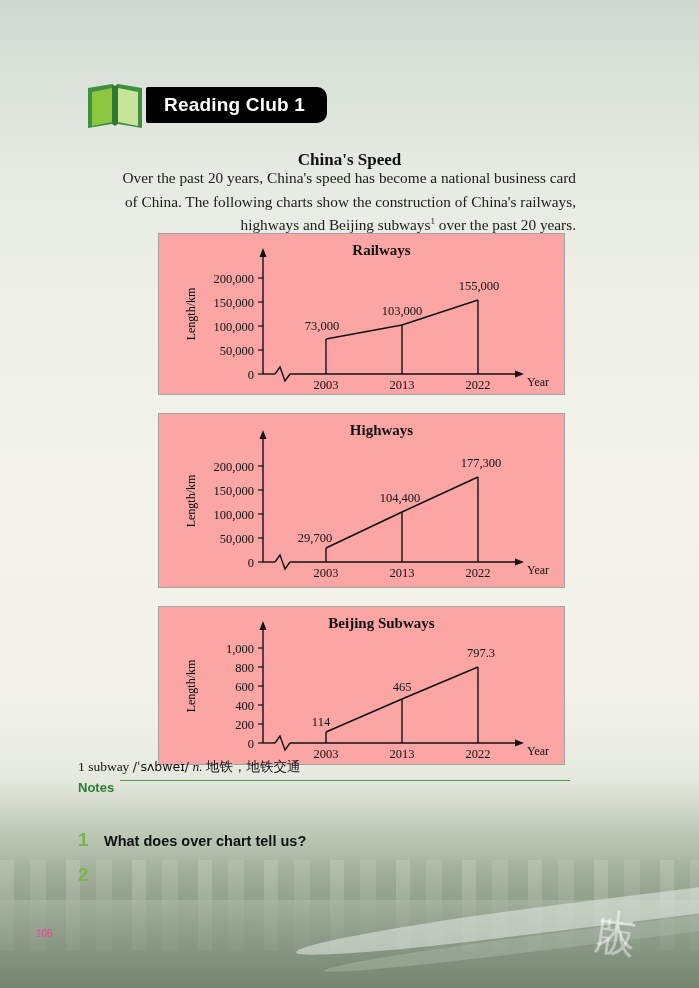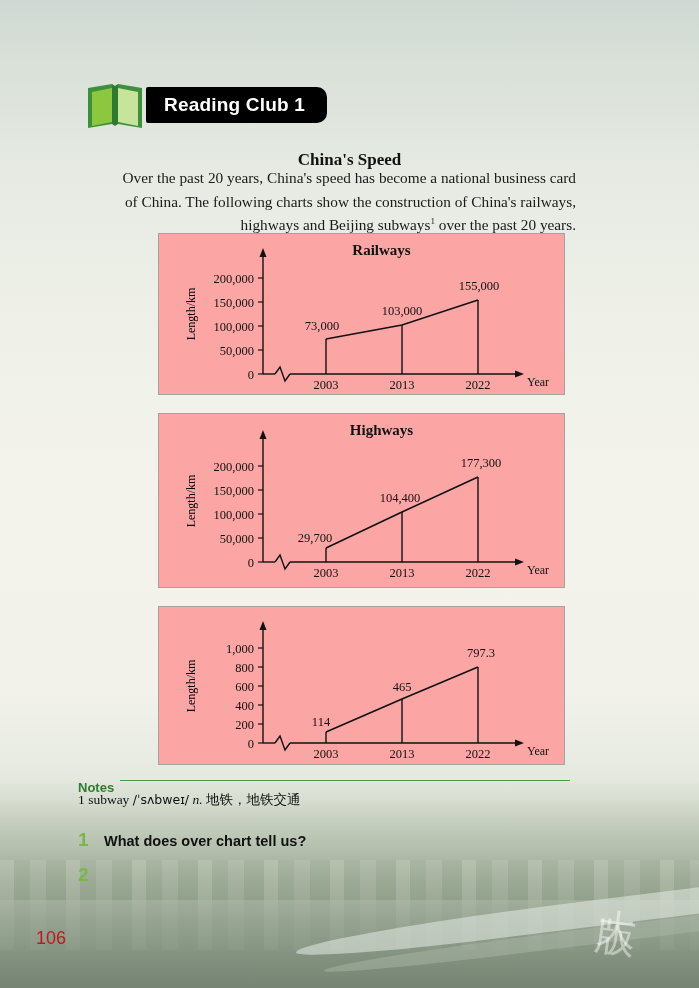--- a/index.html
+++ b/index.html
@@ -209,21 +209,21 @@
     position: absolute;
     left: 120px;
     top: 780px;
     width: 450px;
     height: 1px;
     background: #4c9a4c;
   }
   .note-line {
     position: absolute;
     left: 78px;
-    top: 791px;
+    top: 758px;
     font-size: 13.5px;
     color: #111;
   }
   .note-line .ipa { font-family: "DejaVu Sans", sans-serif; font-size: 12.5px; }
   .note-line .pos { font-style: italic; }
 
   
   .question {
     position: absolute;
     left: 78px;
@@ -243,22 +243,22 @@
     font-weight: bold;
     width: 14px;
   }
 
   
   .folio {
     position: absolute;
     left: 36px;
     top: 928px;
     font-family: "Liberation Sans", sans-serif;
-    font-size: 18px;
-    color: #b91c1c;
+    font-size: 10px;
+    color: #ec4899;
   }
 </style>
 </head>
 <body>
 
 <div class="page-bg">
   <div class="skyline"></div>
   <div class="road"></div>
   <div class="watermark">大版</div>
 </div>
@@ -372,20 +372,21 @@
         <g font-family="Liberation Serif, serif" font-size="12.5" fill="#111" text-anchor="middle">
           <text x="156" y="128">29,700</text>
           <text x="241" y="88">104,400</text>
           <text x="322" y="53">177,300</text>
         </g>
       </svg>
     </div>
   </div>
 
   <div class="chart-box" id="chart2">
+    <div class="chart-title">Beijing Subways</div>
     <div class="ylabel">Length/km</div>
     <div class="plot">
       <svg width="405" height="157" viewBox="0 0 405 157">
         <line x1="104" y1="18" x2="104" y2="136" stroke="#111" stroke-width="1.4"></line>
         <polygon points="104,14 100.5,23 107.5,23" fill="#111"></polygon>
         <line x1="104" y1="136" x2="116" y2="136" stroke="#111" stroke-width="1.4"></line>
         <polyline points="116,136 121,129 126,143 131,136" fill="none" stroke="#111" stroke-width="1.4"></polyline>
         <line x1="131" y1="136" x2="360" y2="136" stroke="#111" stroke-width="1.4"></line>
         <polygon points="365,136 356,132.5 356,139.5" fill="#111"></polygon>
         <g stroke="#111" stroke-width="1.2">

